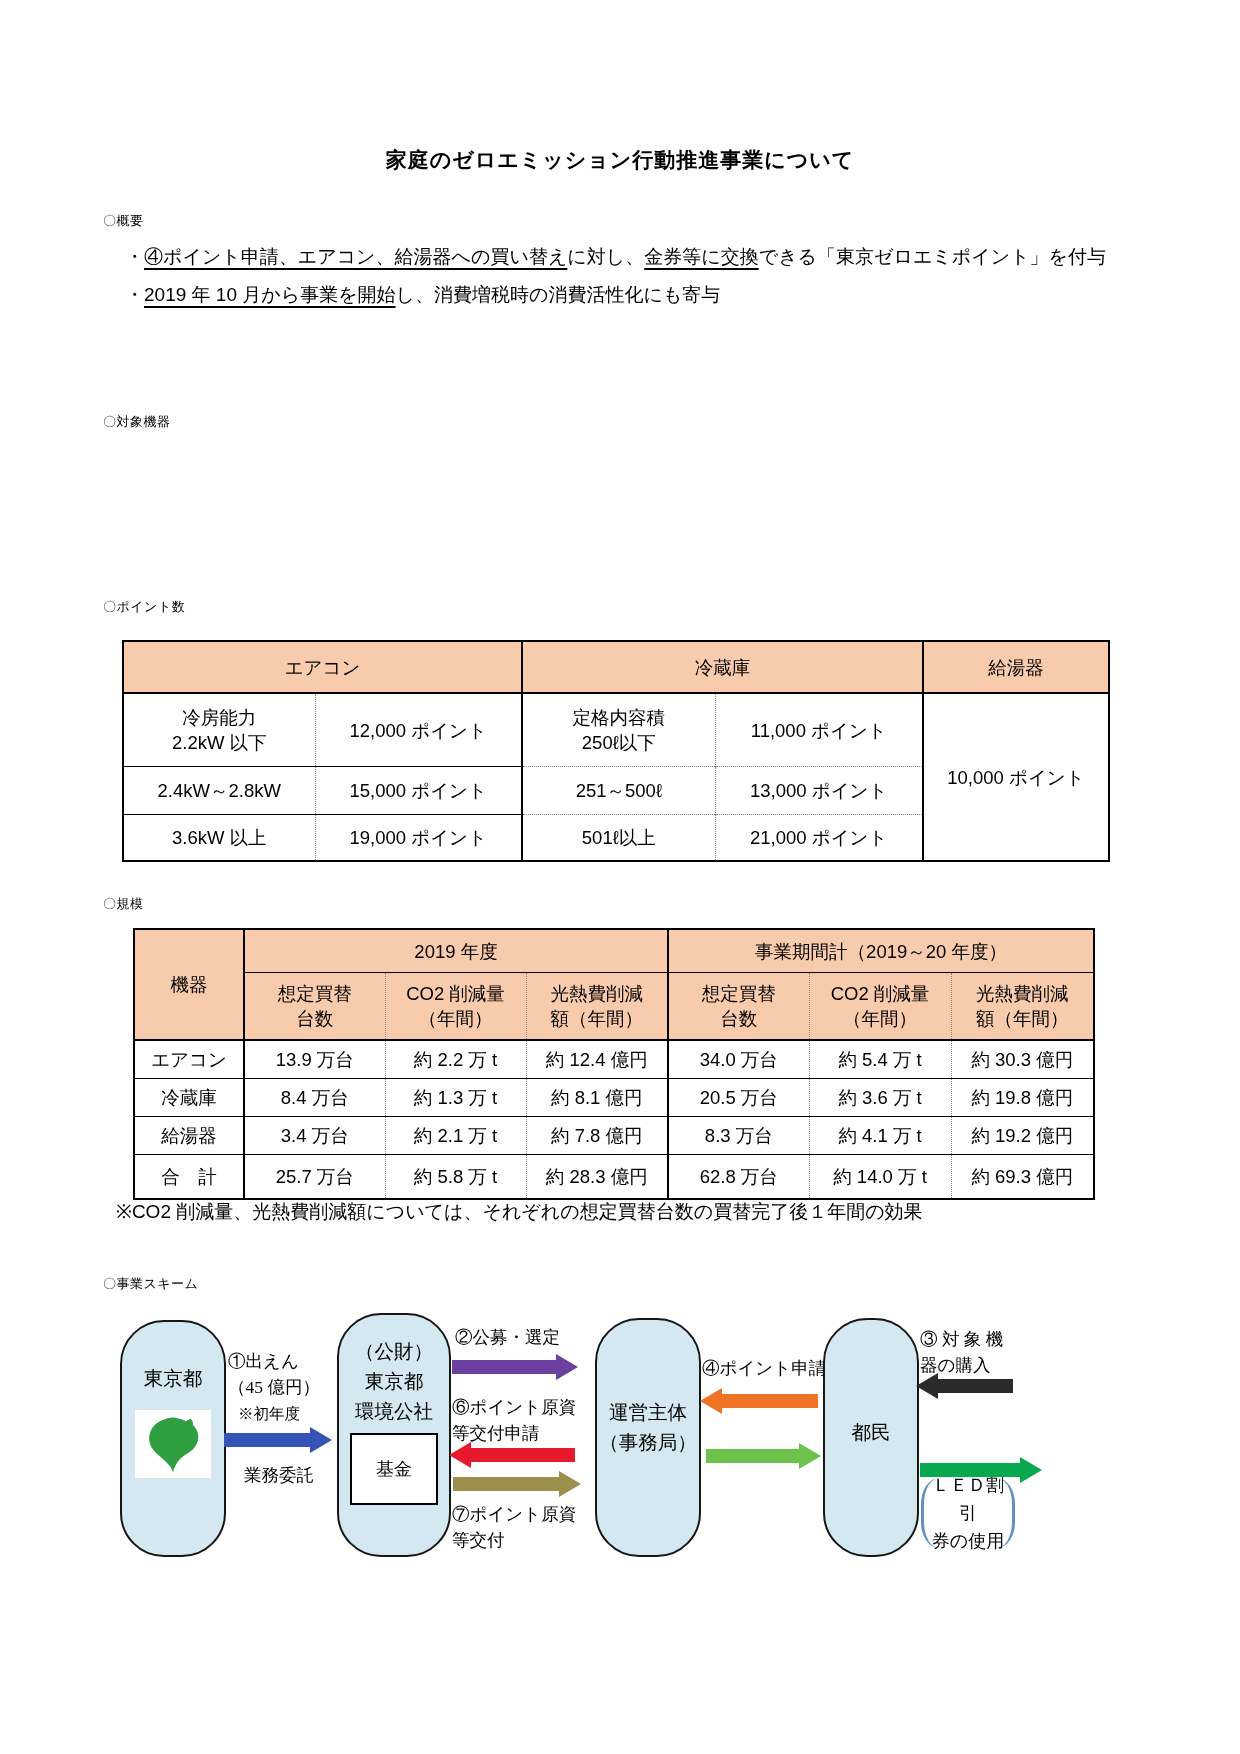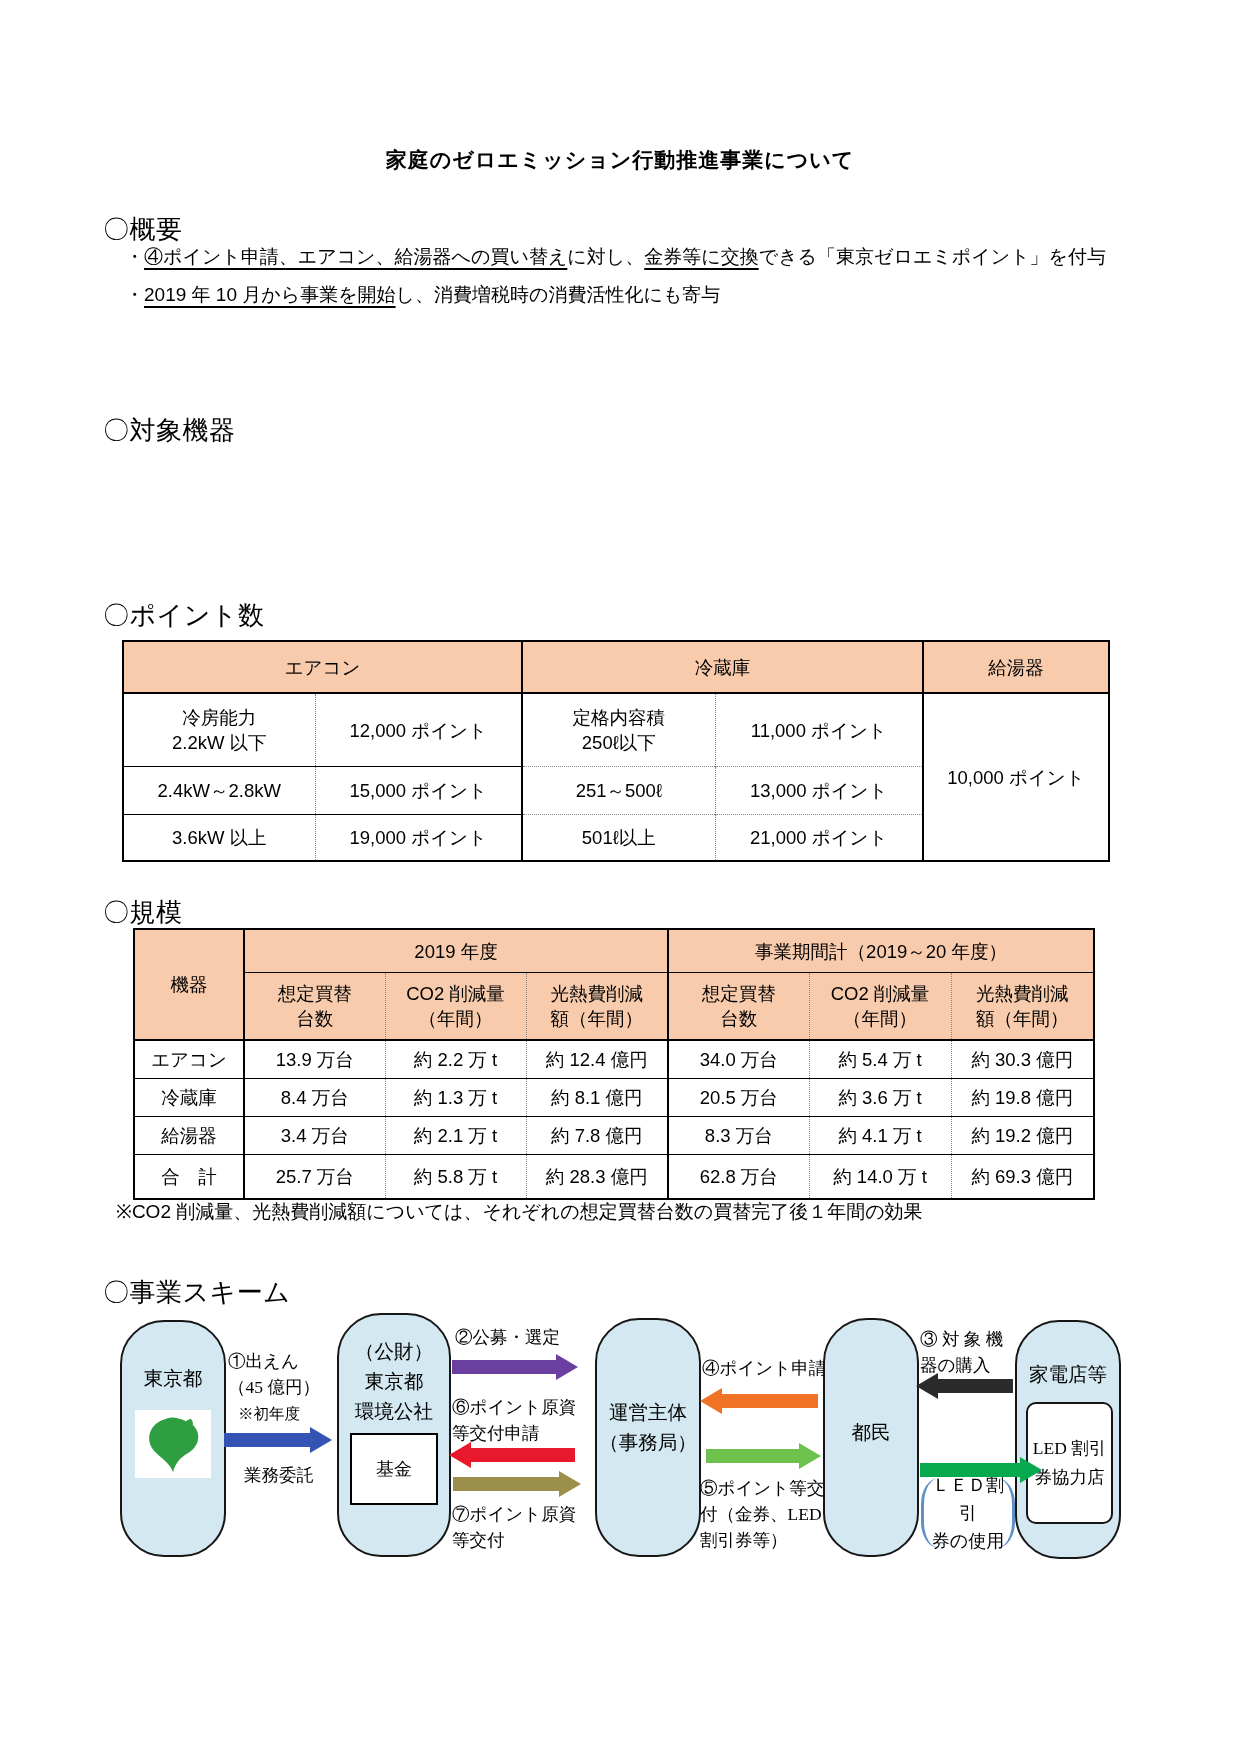--- a/index.html
+++ b/index.html
@@ -2,21 +2,21 @@
 <html><head>
 <meta charset="utf-8">
 <style>
   html,body{margin:0;padding:0;background:#e9e9e9}
   .page{position:relative;width:1240px;height:1754px;background:#fff;margin:0 auto;
         font-family:"Liberation Sans",sans-serif;color:#000;overflow:hidden}
   .abs{position:absolute}
 
   
   .title{top:146px;left:0;width:100%;text-align:center;font-size:21px;font-weight:bold;letter-spacing:1px}
-  .h{font-size:26px;letter-spacing:.5px}
+  .h{font-size:13px;letter-spacing:.5px}
   .bullets{width:992px;font-size:19px;line-height:37.5px}
   .bullets p{margin:0;padding-left:19px;text-indent:-19px}
   .u{text-decoration:underline;text-underline-offset:5px;text-decoration-thickness:1.5px}
   .eq{font-size:19px;line-height:37px}
   .eq .w1{display:inline-block;width:520px}
   .note{font-size:19px}
 
   
   table{border-collapse:collapse;table-layout:fixed}
   th,td{padding:0;font-weight:normal;text-align:center;vertical-align:middle;white-space:pre-line}
@@ -245,41 +245,33 @@
 
     <div class="dlabel" style="left:702px;top:55px">④ポイント申請</div>
     <div class="arrow left" style="left: 700px; top: 88px; width: 118px; --c: #f07225;">
         <div class="shaft"></div>
         <div class="head"></div>
       </div>
     <div class="arrow right" style="left: 706px; top: 143px; width: 115px; --c: #6cc24a;">
         <div class="shaft"></div>
         <div class="head"></div>
       </div>
-    <div class="dlabel" style="left:700px;top:175px">⑤ポイント等交
-付（金券、LED
-割引券等）</div>
 
     <div class="node" style="left: 823px; top: 18px; width: 92px; height: 235px; --c: #d3e8f0;">
       <div class="nlabel" style="top:98px">都民</div>
     </div>
 
     <div class="dlabel" style="left:920px;top:26px">③ 対 象 機
 器の購入</div>
     <div class="arrow left" style="left: 916px; top: 73px; width: 97px; --c: #2b2b2b;">
         <div class="shaft"></div>
         <div class="head"></div>
       </div>
     <div class="arrow right z5" style="left: 920px; top: 157px; width: 122px; --c: #06a94d;">
         <div class="shaft"></div>
         <div class="head"></div>
       </div>
     <div class="bracket" style="left:921px;top:178px;width:88px;height:70px">ＬＥＤ割引
 券の使用</div>
 
-    <div class="node" style="left: 1015px; top: 20px; width: 102px; height: 235px; --c: #d3e8f0;">
-      <div class="nlabel" style="top:38px">家電店等</div>
-      <div class="ledstore" style="left:9px;top:80px;width:83px;height:118px">LED 割引
-券協力店</div>
-    </div>
 
   </div>
 </div>
 
 </body></html>

